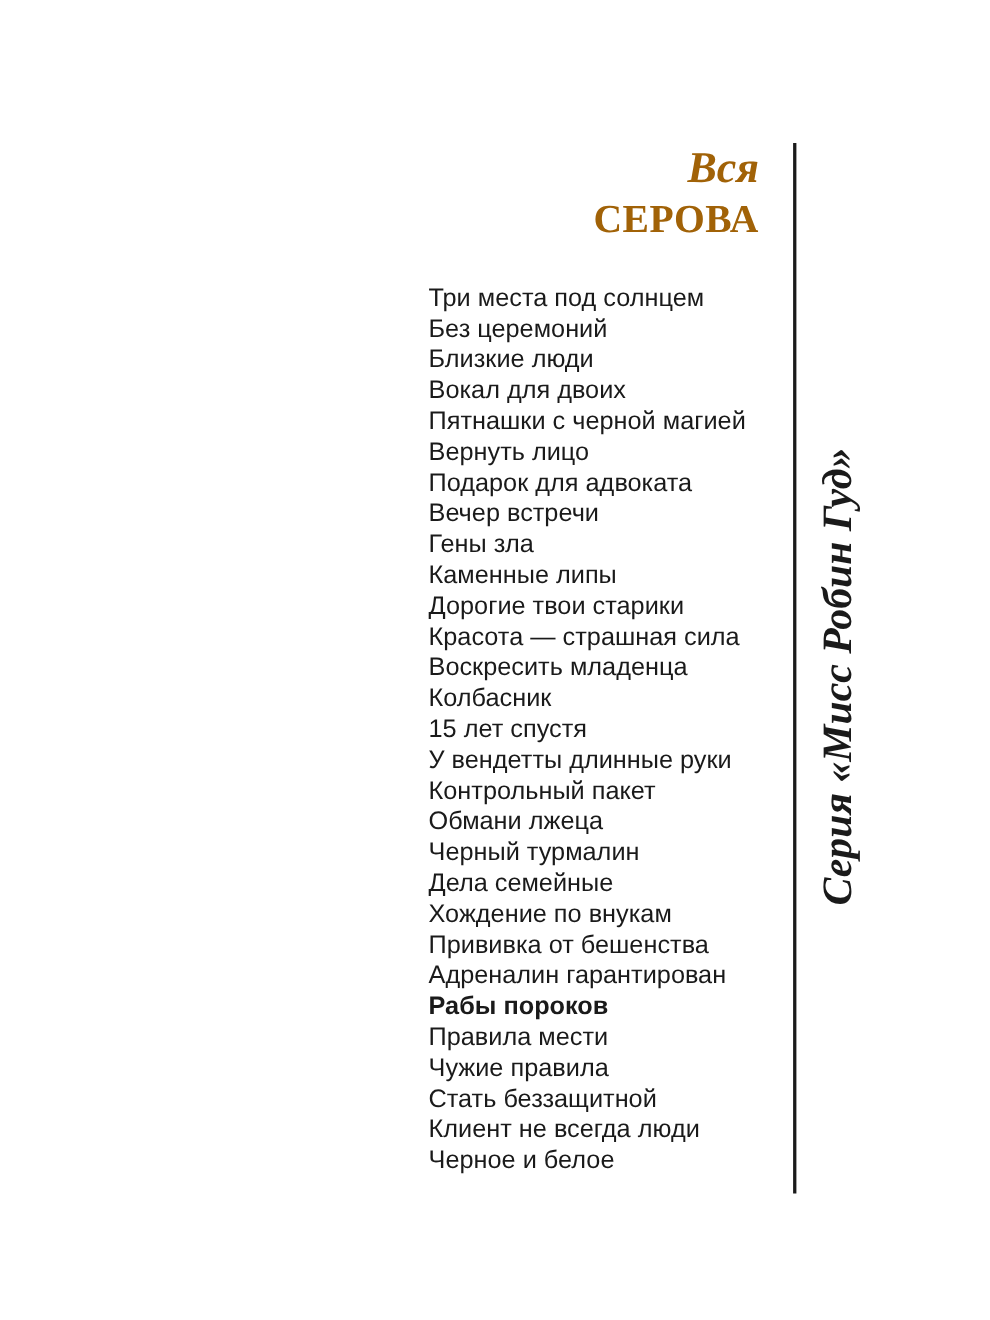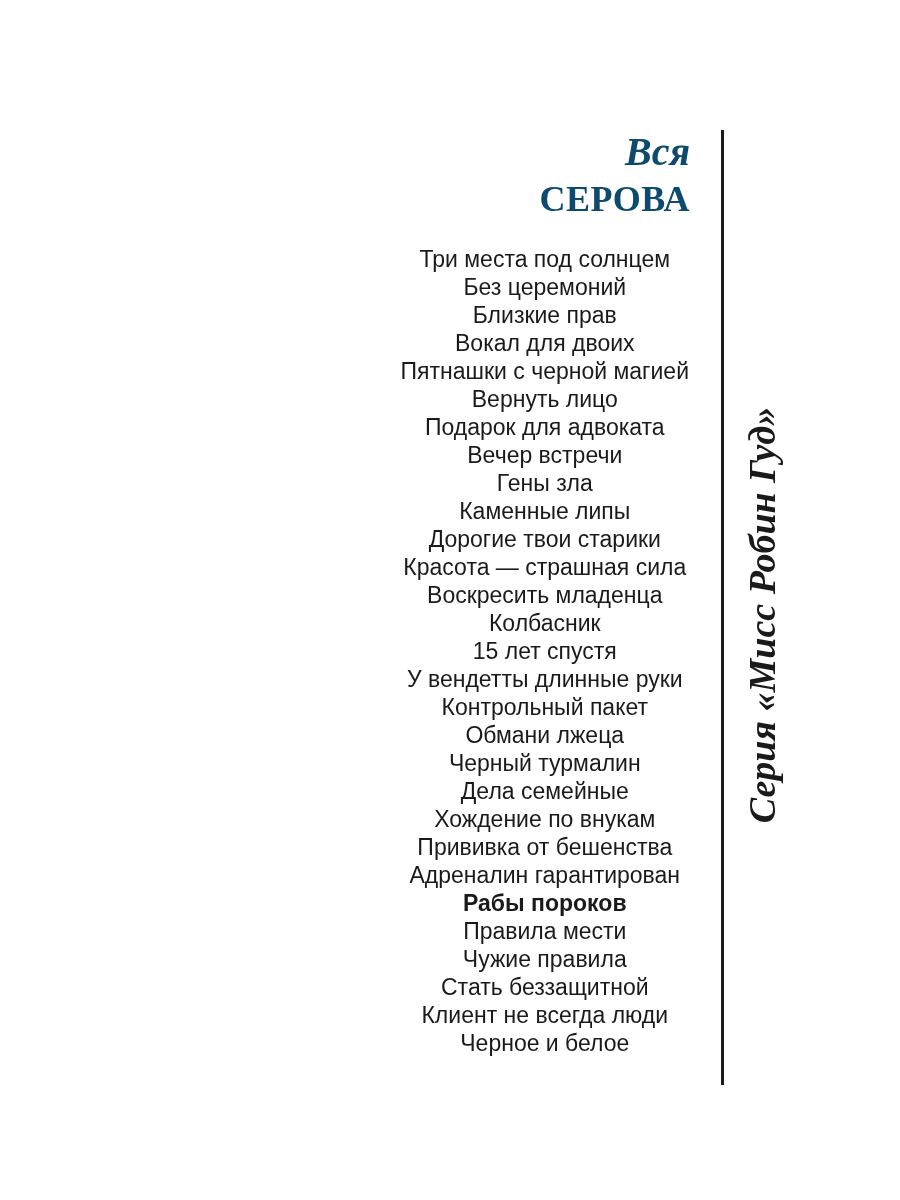--- a/index.html
+++ b/index.html
@@ -19,42 +19,42 @@
       left: 0; top: 0;
       width: 900px; height: 1200px;
       background: #ffffff;
     }
     .title-block {
       position: absolute;
       right: 210px;
       top: 128px;
       text-align: right;
       font-family: "Liberation Serif", "DejaVu Serif", serif;
-      color: #0c4a6e;
+      color: #a16207;
     }
     .title-line1 {
       font-style: italic;
       font-weight: bold;
       font-size: 40px;
       line-height: 48px;
     }
     .title-line2 {
       font-weight: bold;
       font-size: 36px;
       line-height: 46px;
       letter-spacing: 0.5px;
     }
     .book-list {
       position: absolute;
       right: 210px;
       top: 244px;
-      margin: 1px;
+      margin: 12px;
       padding: 0;
       list-style: none;
-      text-align: center;
+      text-align: left;
       font-family: "Liberation Sans", "DejaVu Sans", sans-serif;
       font-size: 23px;
       line-height: 28px;
       color: #1a1a1a;
       white-space: nowrap;
     }
     .book-list li {
       margin: 0;
       padding: 0;
       height: 28px;
@@ -91,21 +91,21 @@
 <div class="page">
 
   <div class="title-block">
     <div class="title-line1">Вся</div>
     <div class="title-line2">СЕРОВА</div>
   </div>
 
   <ul class="book-list">
     <li>Три места под солнцем</li>
     <li>Без церемоний</li>
-    <li>Близкие прав</li>
+    <li>Близкие люди</li>
     <li>Вокал для двоих</li>
     <li>Пятнашки с черной магией</li>
     <li>Вернуть лицо</li>
     <li>Подарок для адвоката</li>
     <li>Вечер встречи</li>
     <li>Гены зла</li>
     <li>Каменные липы</li>
     <li>Дорогие твои старики</li>
     <li>Красота — страшная сила</li>
     <li>Воскресить младенца</li>

